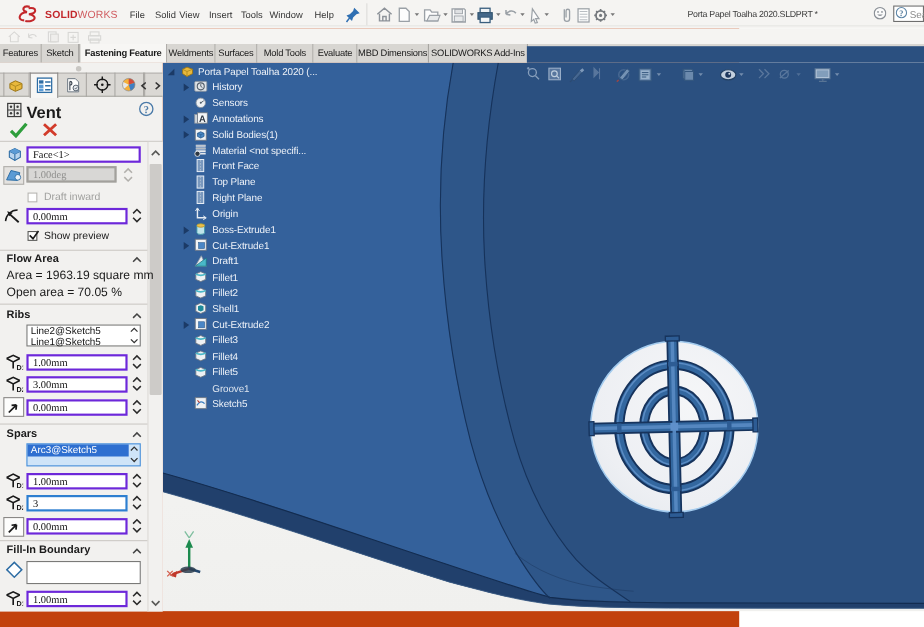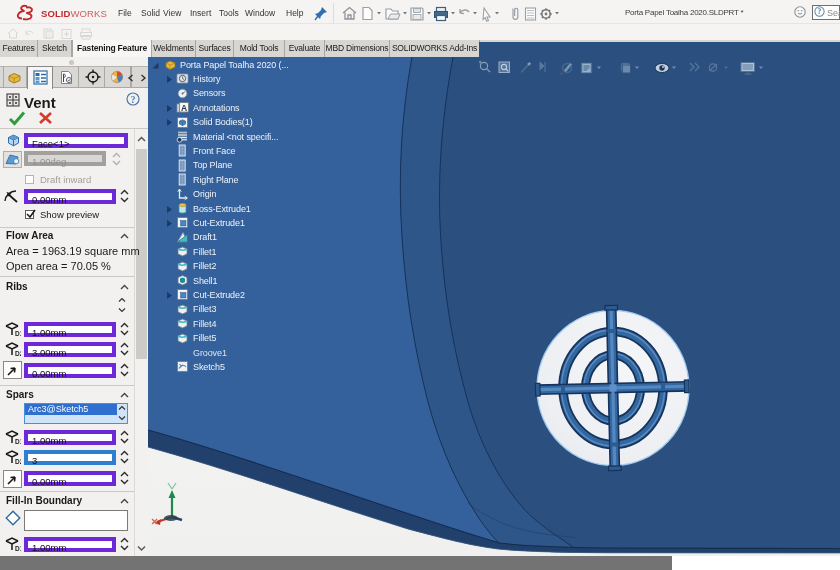--- a/index.html
+++ b/index.html
@@ -1,39 +1,39 @@
 <!DOCTYPE html>
 <html><head>
 <meta charset="utf-8">
 <style>
   * { margin:0; padding:0; box-sizing:border-box; }
   html,body { width:840px; height:570px; overflow:hidden; font-family:"Liberation Sans", sans-serif; }
-  #app { position:relative; width:672px; height:570px; background:#737373; }
+  #app { position:relative; width:672px; height:570px; background:#c2410c; }
   .abs { position:absolute; }
 
   
   #titlebar { position:absolute; left:0; top:0; width:840px; height:26px; background:#f5f4f2; }
   #row2 { position:absolute; left:0; top:26px; width:840px; height:14px; background:#f5f4f2; }
   .menu { position:absolute; top:7.5px; font-size:8.5px; color:#333; }
 
   
   #tabstrip { position:absolute; left:0; top:40px; width:840px; height:17px; background:#d8d6d2; }
   #tabstrip .bluefill { position:absolute; left:479px; top:2px; width:361px; height:15px; background:#2b5080; }
   .rtab { position:absolute; top:0; height:17px; font-size:8.5px; letter-spacing:-0.2px; color:#1a1a1a; text-align:center; line-height:17px;
           border-right:1px solid #a8a6a2; background:#d8d6d2; overflow:hidden; white-space:nowrap; }
   .rtab.active { background:#f7f6f4; font-weight:bold; border-left:1px solid #a8a6a2; }
 
   
   #main { position:absolute; left:0; top:57px; width:840px; height:499px; }
   #panel { position:absolute; left:0; top:0; width:148px; height:499px; background:#f2f1ef; overflow:hidden; }
   #viewport { position:absolute; left:148px; top:0; width:692px; height:499px; overflow:hidden; }
 
   
-  .field { position:absolute; background:#fff; border:4px solid #6d28d9; font-size:9.5px; color:#111;
-           line-height:12px; padding:1px 0 0 4px; }
+  .field { position:absolute; background:#fff; border:2px solid #6d28d9; font-size:9.5px; color:#111;
+           line-height:12px; padding:1px 0 0 4px;font-family:Liberation Serif, serif; }
   .hdr { position:absolute; left:6px; font-size:10px; font-weight:bold; color:#1a1a1a; }
   .ptext { position:absolute; left:6px; font-size:11px; color:#1a1a1a; white-space:nowrap; }
   .divline { position:absolute; left:0px; width:134px; height:1px; background:#ccc9c5; }
   .chev { position:absolute; width:9px; height:9px; }
   .spin { position:absolute; width:11px; height:16px; }
   .cbox { position:absolute; width:9px; height:9px; background:#fff; border:1px solid #8a8a88; }
 
   
   #statusbar { position:absolute; left:0; top:556px; width:840px; height:14px; background:#d5d3cf; border-top:1px solid #9a9896; box-shadow:inset 0 -1px 0 #bdbbb7; }
   .stab { position:absolute; top:0px; height:13px; font-size:8.5px; color:#222; text-align:center; line-height:13px;
@@ -602,20 +602,21 @@
           <path d="M1,6 L4.5,2.5 L8,6" fill="none" stroke="#444" stroke-width="1.4"></path>
         </svg>
       <span class="ptext" style="top:188px">Area = 1963.19 square mm</span>
       <span class="ptext" style="top:203px">Open area = 70.05 %</span>
 
       <div class="divline" style="top:219px"></div>
       <span class="hdr" style="top:224px">Ribs</span>
       <svg class="chev" style="left:120px;top:226px" viewBox="0 0 9 9">
           <path d="M1,6 L4.5,2.5 L8,6" fill="none" stroke="#444" stroke-width="1.4"></path>
         </svg>
+      <div class="abs" style="left:24px;top:238px;width:104px;height:20px;background:#fff;border:1px solid #7a7a78;font-size:9px;color:#111;line-height:10px;padding:0 0 0 3px">Line2@Sketch5<br>Line1@Sketch5</div>
       <svg class="abs" style="left:118px;top:239px" width="8" height="8">
           <path d="M1,5.5 L4,2.5 L7,5.5" fill="none" stroke="#333" stroke-width="1.2"></path>
         </svg>
       <svg class="abs" style="left:118px;top:249px" width="8" height="8">
           <path d="M1,2.5 L4,5.5 L7,2.5" fill="none" stroke="#333" stroke-width="1.2"></path>
         </svg>
 
       <svg class="abs" style="left:4px;top:264px" width="17" height="17" viewBox="0 0 17 17">
           <path d="M2,5 L8,2 L14,5 M2,5 L8,8 L14,5 M8,8 L8,14" fill="none" stroke="#1a1a1a" stroke-width="1.5"></path>
           <text x="11" y="15" font-size="6.5" font-weight="bold" fill="#1a1a1a" font-family="Liberation Sans">D1</text>

